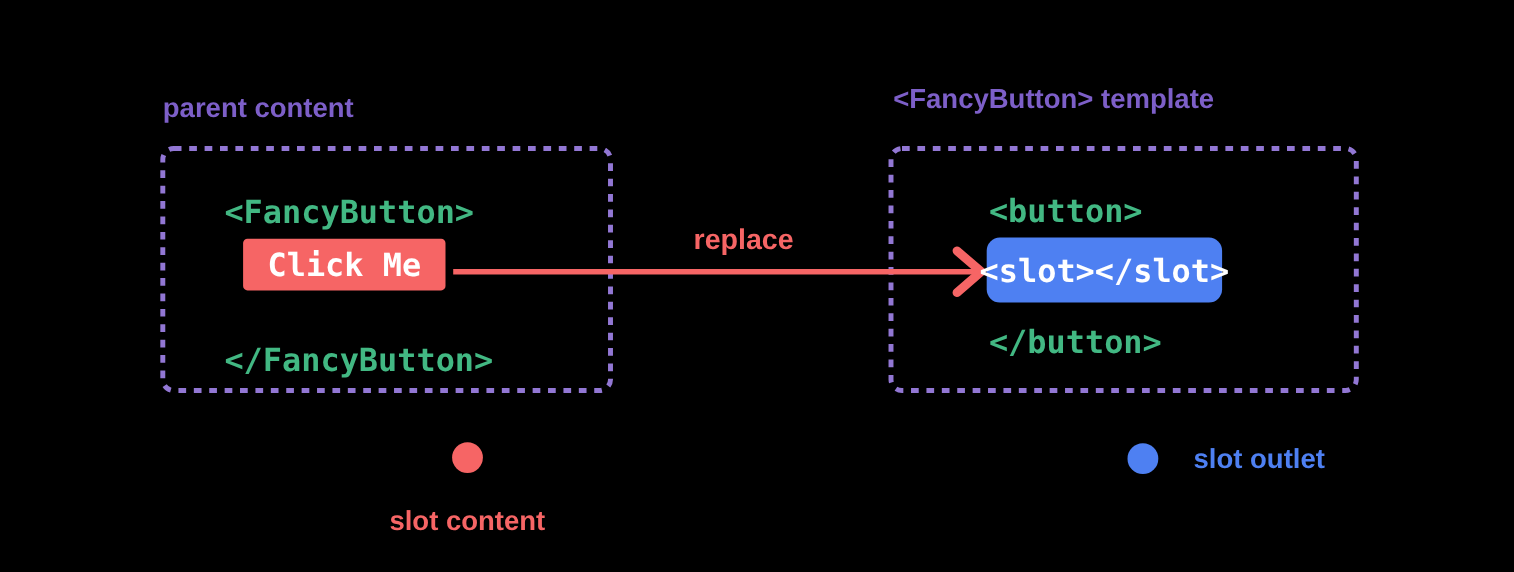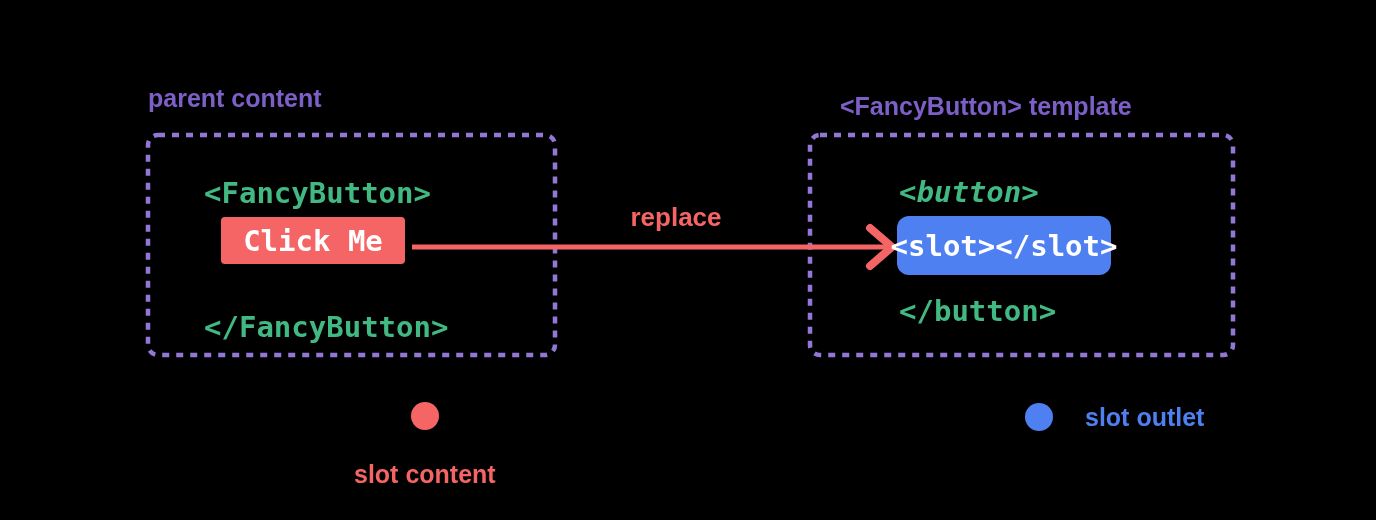--- a/index.html
+++ b/index.html
@@ -26,30 +26,30 @@
     left: 0; top: 0;
     width: 1376px; height: 520px;
   }
   .panel-label {
     position: absolute;
     font: bold 25px "Liberation Sans", sans-serif;
     color: var(--purple-text);
     white-space: nowrap;
   }
   .parent-label { left: 148px; top: 84px; }
-  .right-label  { left: 812px; top: 92px; margin-left: 28px; }
+  .right-label  { left: 812px; top: 76px; }
   .code {
     position: absolute;
     font: bold 29px "DejaVu Sans Mono", monospace;
     color: var(--green);
     white-space: nowrap;
   }
   .parent-open   { left: 204px; top: 176px; }
   .parent-close  { left: 204px; top: 310px; }
-  .button-open   { left: 899px; top: 175px; font-style: italic; }
+  .button-open   { left: 899px; top: 175px; }
   .button-close  { left: 899px; top: 294px; text-align: center; }
   .pill {
     position: absolute;
     display: flex;
     align-items: center;
     justify-content: center;
     font: bold 29px "DejaVu Sans Mono", monospace;
     color: var(--white);
     white-space: nowrap;
   }

